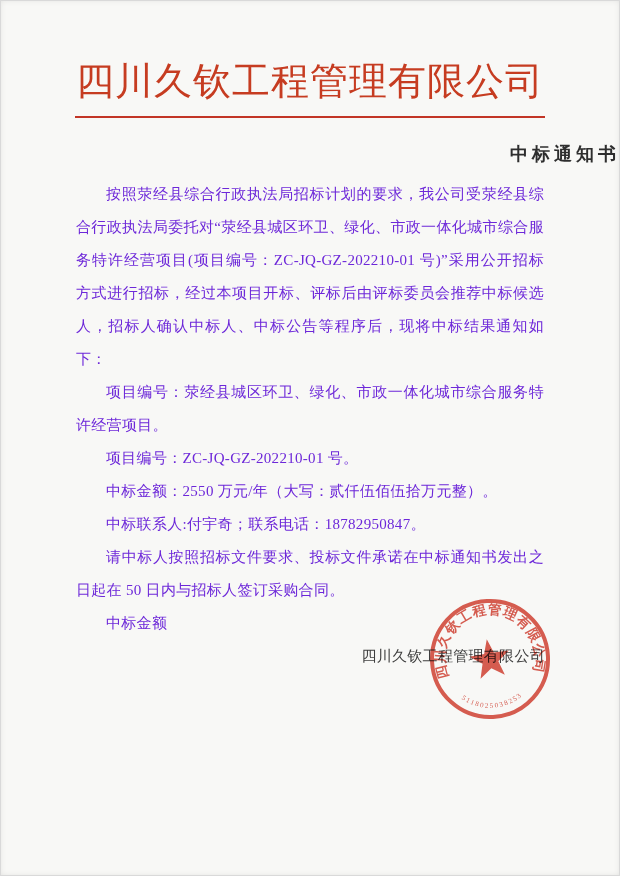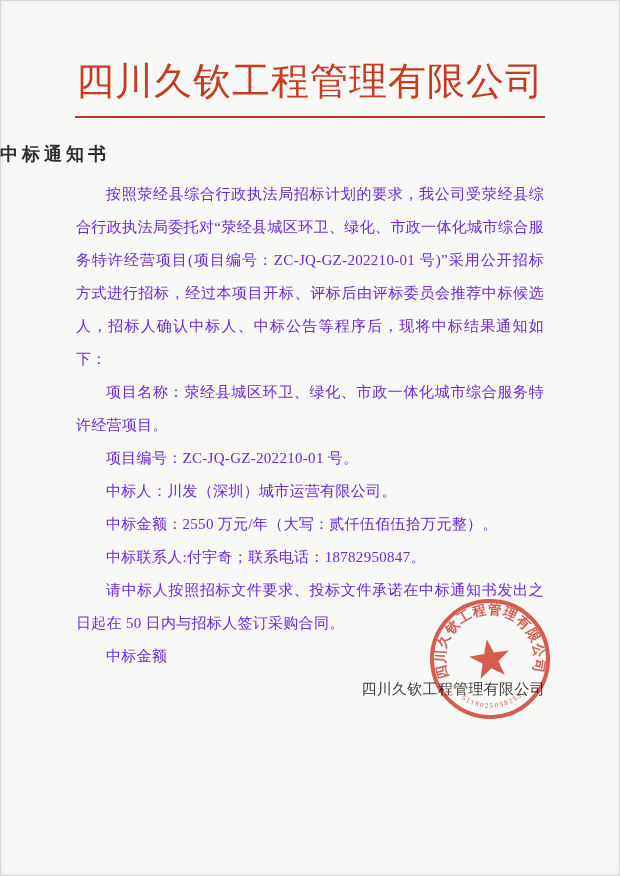--- a/index.html
+++ b/index.html
@@ -23,21 +23,21 @@
     font-weight: 500;
   }
   .letterhead-rule {
     width: 470px;
     height: 2px;
     background: #c23526;
     margin: 9px auto 0 auto;
   }
   .doc-title {
     margin-top: 24px;
-    text-align: left;
+    text-align: right;
     font-size: 18px;
     letter-spacing: 4px;
     font-weight: 600;
     color: #2e2e2e;
   }
   .content {
     margin: 12px 76px 0 76px;
     color: #6d28d9;
   }
   .content p {
@@ -74,23 +74,22 @@
 <div class="page">
 
   <div class="letterhead">四川久钦工程管理有限公司</div>
 
   <div class="letterhead-rule"></div>
 
   <div class="doc-title">中标通知书</div>
 
   <div class="content">
     <p>按照荥经县综合行政执法局招标计划的要求，我公司受荥经县综合行政执法局委托对“荥经县城区环卫、绿化、市政一体化城市综合服务特许经营项目(项目编号：ZC-JQ-GZ-202210-01 号)”采用公开招标方式进行招标，经过本项目开标、评标后由评标委员会推荐中标候选人，招标人确认中标人、中标公告等程序后，现将中标结果通知如下：</p>
-    <p>项目名称：荥经县城区环卫、绿化、市政一体化城市综合服务特许经营项目。</p>
+    <p>项目编号：荥经县城区环卫、绿化、市政一体化城市综合服务特许经营项目。</p>
     <p>项目编号：ZC-JQ-GZ-202210-01 号。</p>
-    <p>中标人：川发（深圳）城市运营有限公司。</p>
     <p>中标金额：2550 万元/年（大写：贰仟伍佰伍拾万元整）。</p>
     <p>中标联系人:付宇奇；联系电话：18782950847。</p>
     <p>请中标人按照招标文件要求、投标文件承诺在中标通知书发出之日起在 50 日内与招标人签订采购合同。</p>
     <p>中标金额</p>
   </div>
 
   <div class="signature">
     <div class="sig-company">四川久钦工程管理有限公司</div>
   </div>
 

